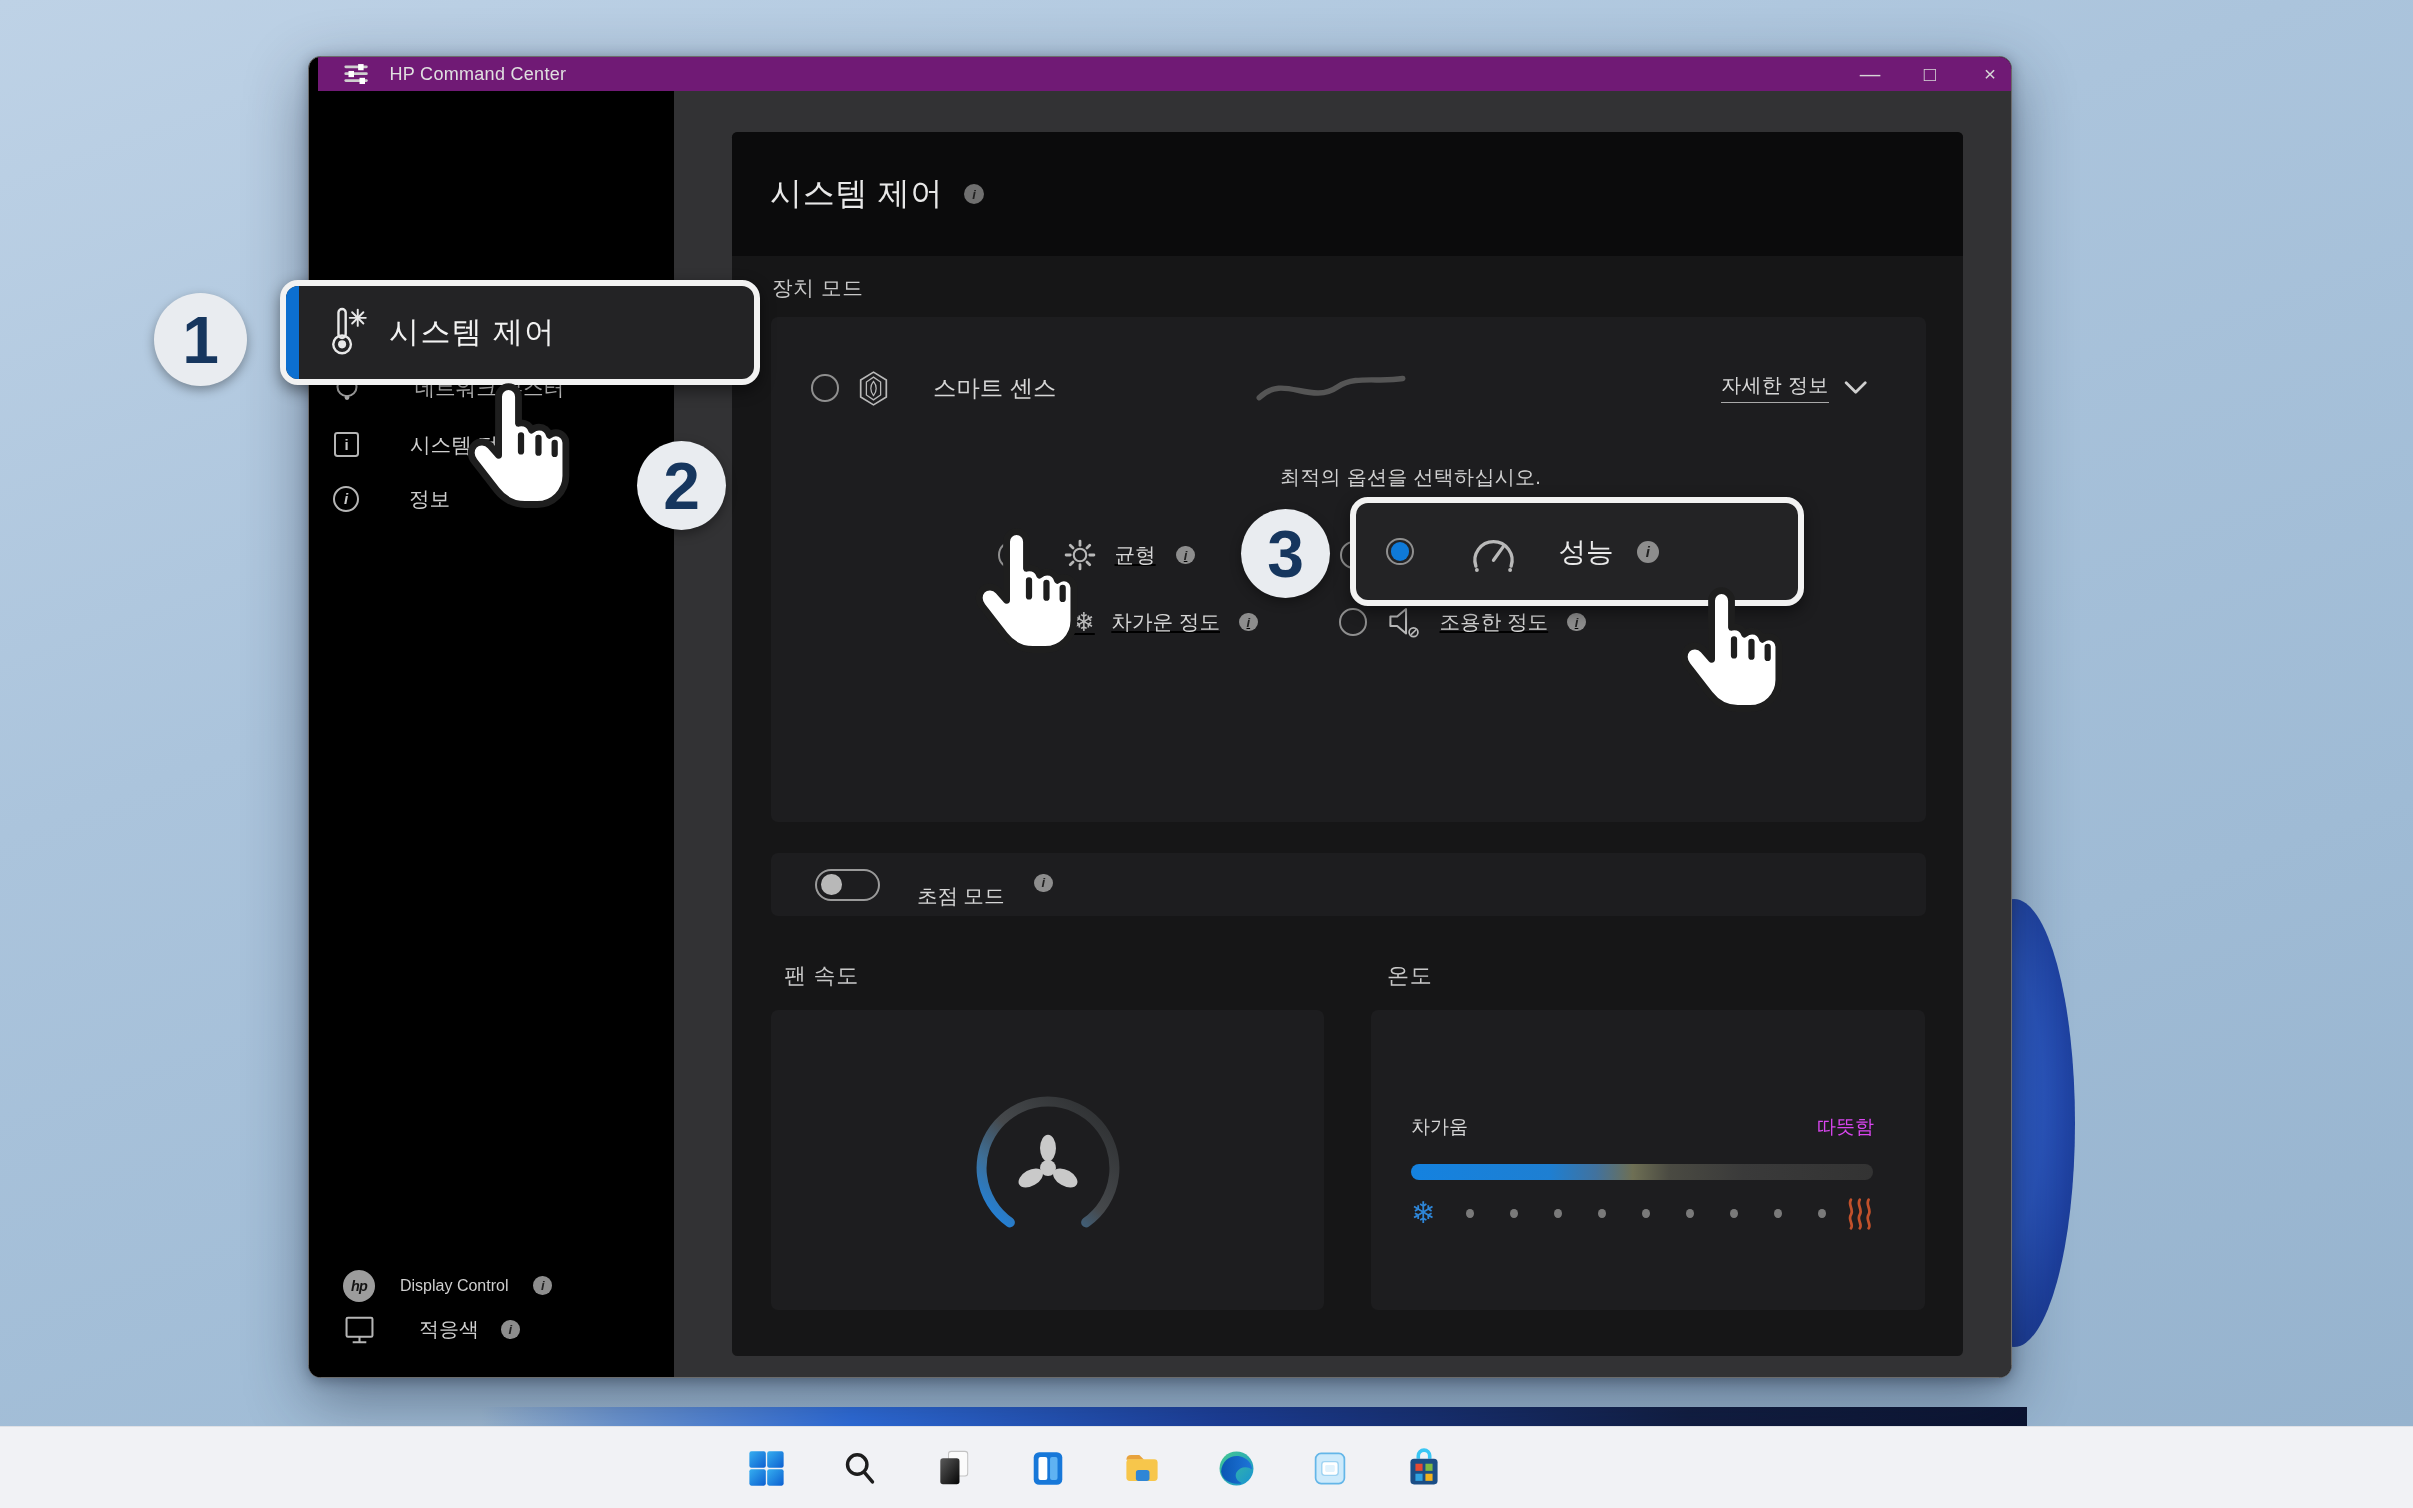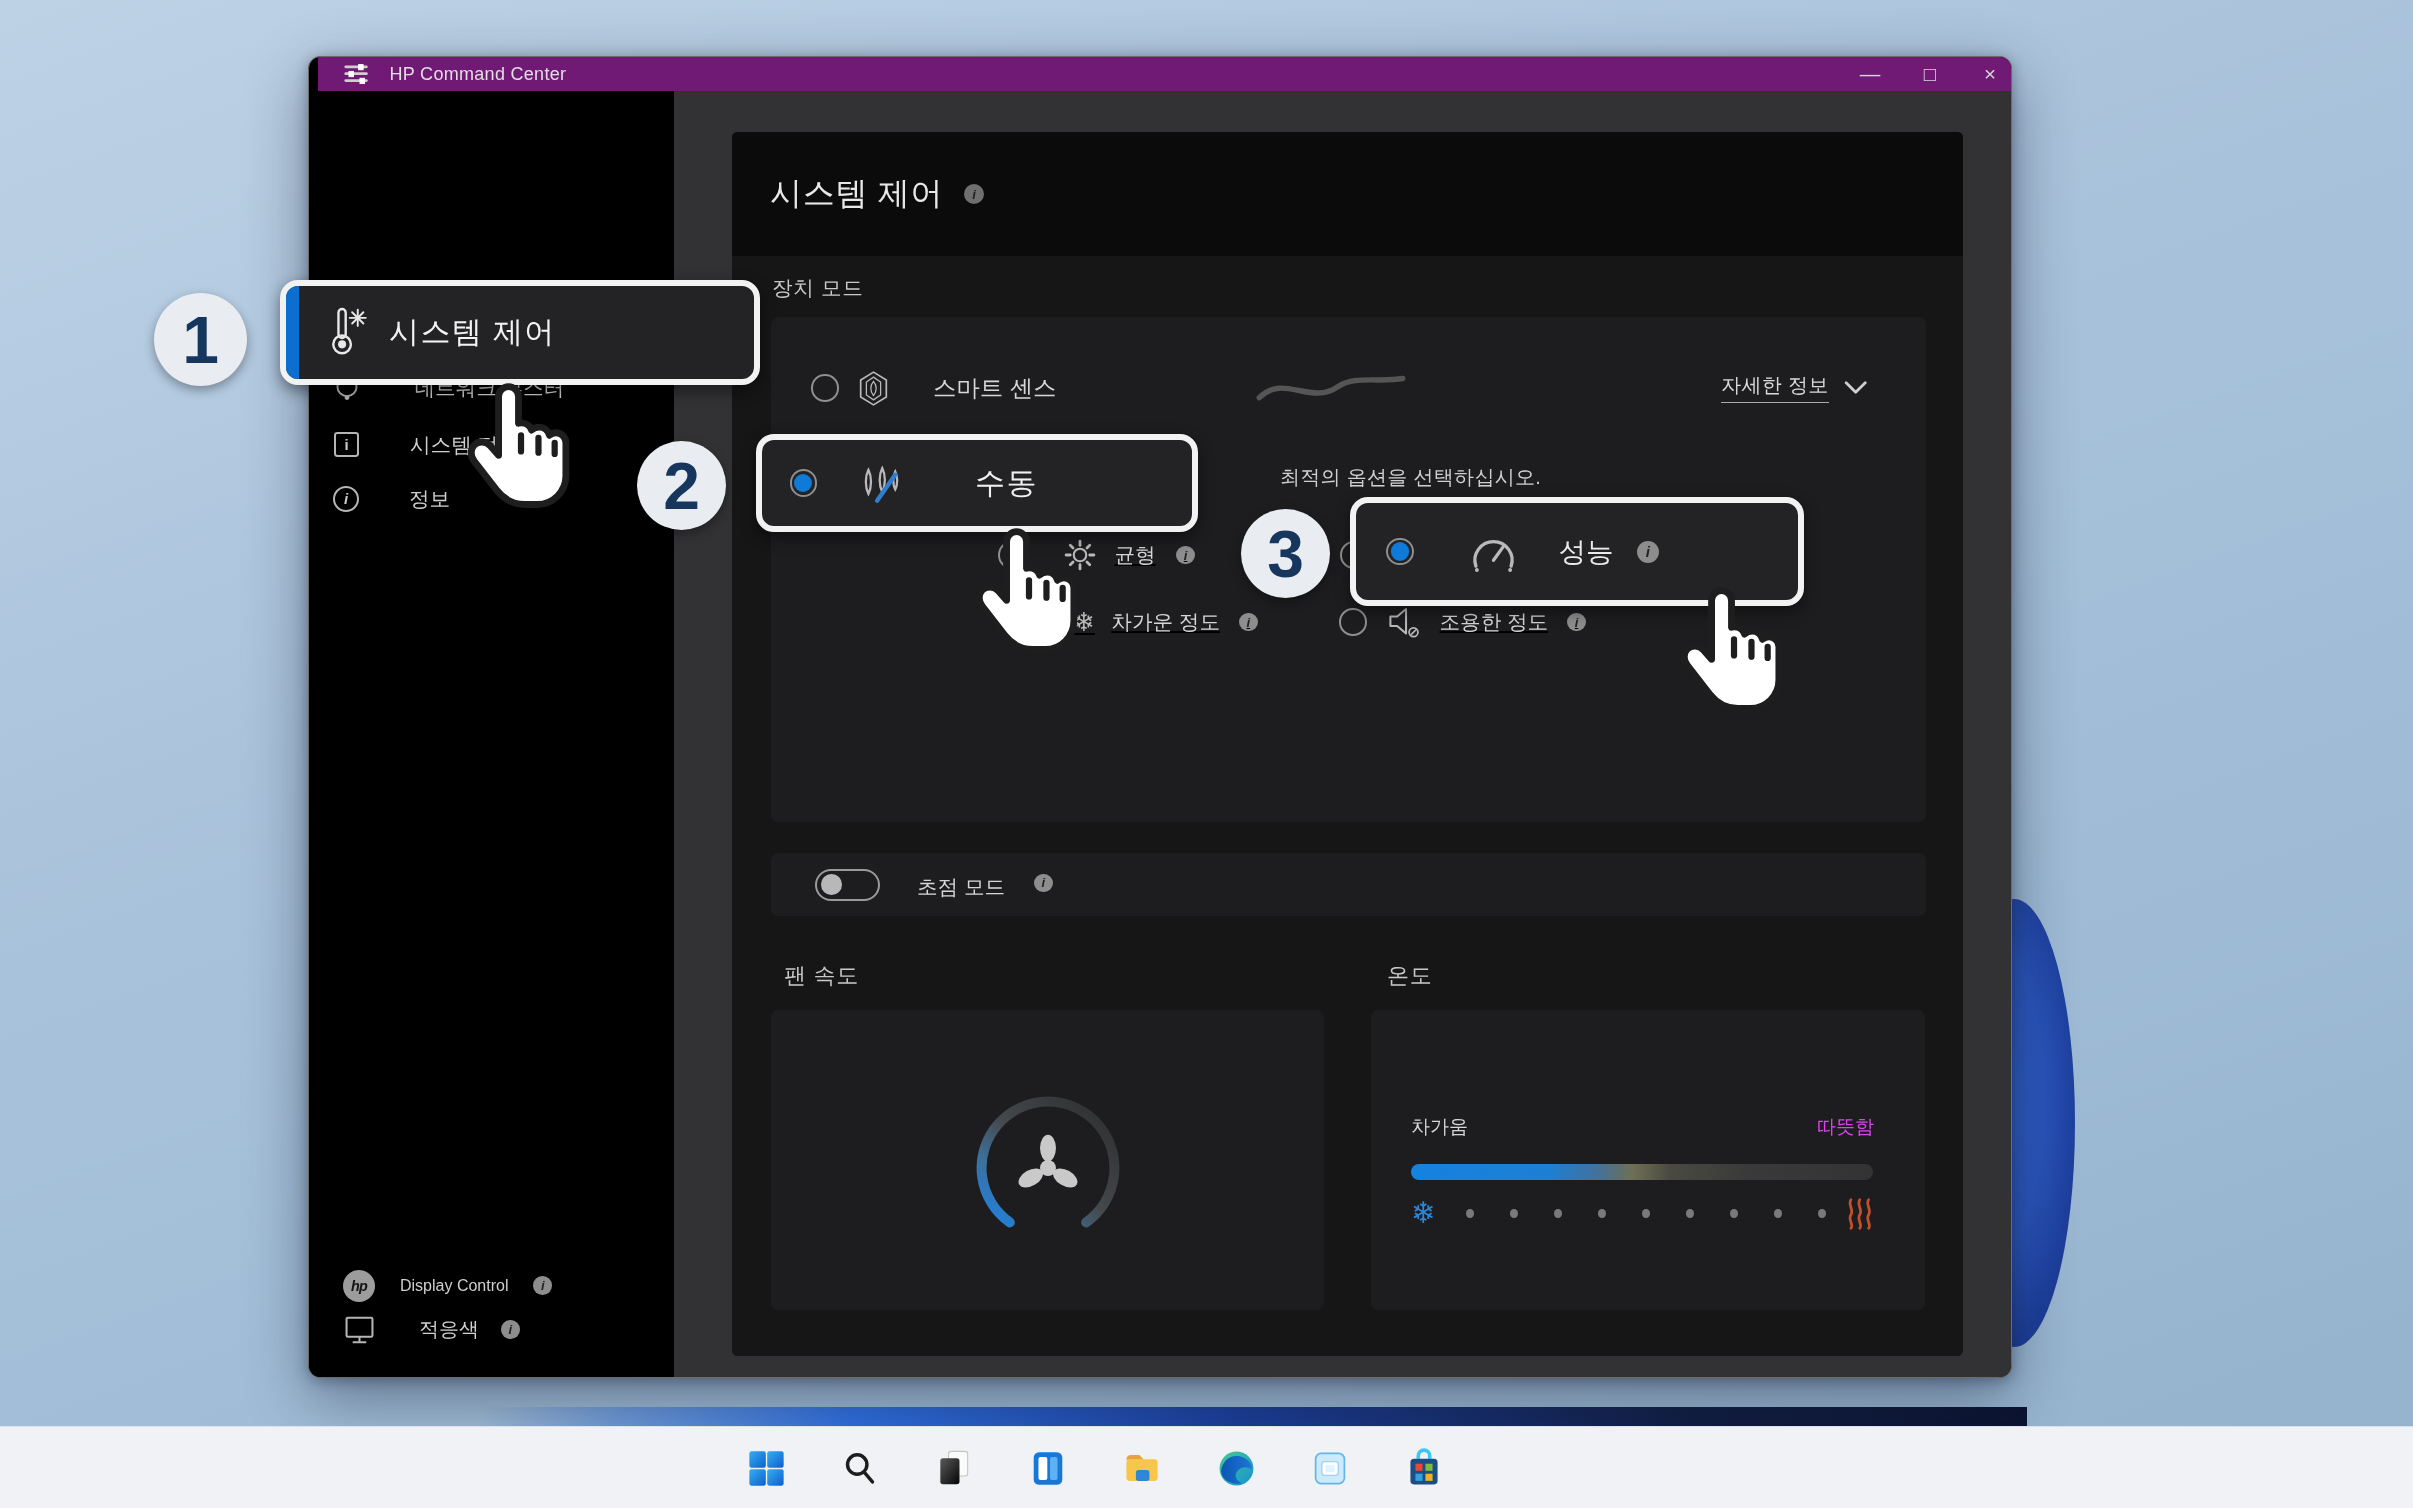--- a/index.html
+++ b/index.html
@@ -89,21 +89,21 @@
     box-shadow:0 4.1px 11px rgba(0,0,0,.35); display:flex; align-items:center; justify-content:center; z-index:55; }
   .co-circle span { font-size:66px; font-weight:bold; color:#16365e; }
   .co-c1 { left:154px; top:293px; }
   .co-c2 { left:637px; top:441px; width:89px; height:89px; }
   .co-c3 { left:1241px; top:509px; width:89px; height:89px; }
   .hand { position:absolute; width:115px; height:140px; z-index:60; }
 
   
   .toggle { position:absolute; left:44px; top:16px; width:65px; height:32px; border:2.1px solid #9a9a9a; border-radius:16px; }
   .toggle .knob { position:absolute; left:4.1px; top:3.4px; width:20.6px; height:20.6px; border-radius:50%; background:#b8b8b8; }
-  .p-focus .optlabel { position:absolute; left:146px; top:20px; }
+  .p-focus .optlabel { position:absolute; left:146px; top:29px;font-family:Liberation Serif, serif; }
   .p-focus .info-dot { position:absolute; left:263px; top:20.6px; }
 
   
   .t-cold { position:absolute; left:40px; top:104px; font-size:19px; color:#d6d6d6; }
   .t-warm { position:absolute; right:51px; top:104px; font-size:19px; color:#d946ef; }
   .t-bar { position:absolute; left:40px; top:154px; width:462px; height:16px; border-radius:8.2px;
     background:linear-gradient(90deg,#1482e0 0%,#1e7fd2 30%,#41729e 40%,#6e6f54 48%,#4a4a42 56%,#3a3a3a 72%,#333 100%); }
   .t-icons { position:absolute; left:40px; top:184px; width:462px; height:41px; }
   .t-snow { position:absolute; left:0; top:1.4px; font-size:30px; color:#2e86d8; }
   .t-dot { position:absolute; top:15px; width:7.6px; height:9px; border-radius:50%; background:#7a7a7a; }
@@ -350,32 +350,20 @@
       <g stroke="#e8e8e8" stroke-width="2.4" stroke-linecap="round">
         <line x1="42" y1="5" x2="42" y2="25"></line>
           <line x1="32" y1="15" x2="52" y2="15"></line>
         <line x1="35" y1="8" x2="49" y2="22"></line>
           <line x1="49" y1="8" x2="35" y2="22"></line>
       </g>
     </svg>
     <span class="biglabel">시스템 제어</span>
   </div>
 
-  <div class="co-box co-box2">
-    <span class="radio sel" style="margin-left:27.5px;"></span>
-    <svg style="margin-left:38px;" width="58" height="45" viewBox="0 0 64 52">
-      <g fill="none" stroke="#b9b9b9" stroke-width="2.6">
-        <path d="M14 10 C10 18 10 30 14 38 C18 30 18 18 14 10 Z"></path>
-        <path d="M30 8 C26 16 26 28 30 36 C34 28 34 16 30 8 Z"></path>
-        <path d="M45 12 C42 18 42 27 45 33 C48 27 48 18 45 12 Z"></path>
-      </g>
-      <line x1="24" y1="46" x2="45" y2="16" stroke="#2f7fd0" stroke-width="5" stroke-linecap="round"></line>
-    </svg>
-    <span class="biglabel">수동</span>
-  </div>
 
   <div class="co-box co-box3">
     <span class="radio sel" style="margin-left:30px;"></span>
     <svg style="margin-left:54px;" width="51" height="43" viewBox="0 0 52 44">
       <path d="M8 37 A 19 19 0 1 1 44 37" fill="none" stroke="#b9b9b9" stroke-width="3.4" stroke-linecap="round"></path>
       <line x1="26" y1="31" x2="36" y2="17" stroke="#b9b9b9" stroke-width="3.4" stroke-linecap="round"></line>
       <circle cx="9" cy="41" r="2" fill="#b9b9b9"></circle>
         <circle cx="43" cy="41" r="2" fill="#b9b9b9"></circle>
     </svg>
     <span class="biglabel">성능</span>

